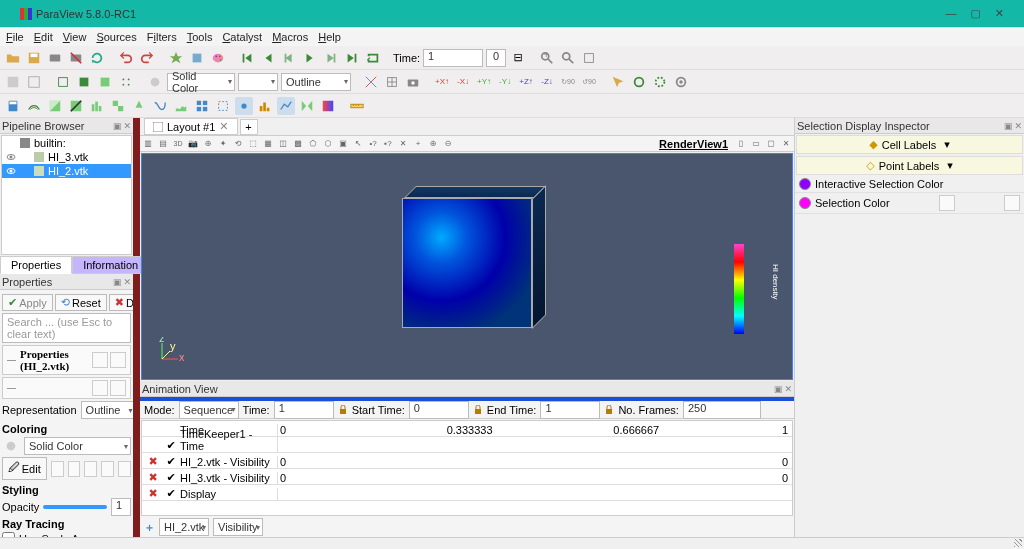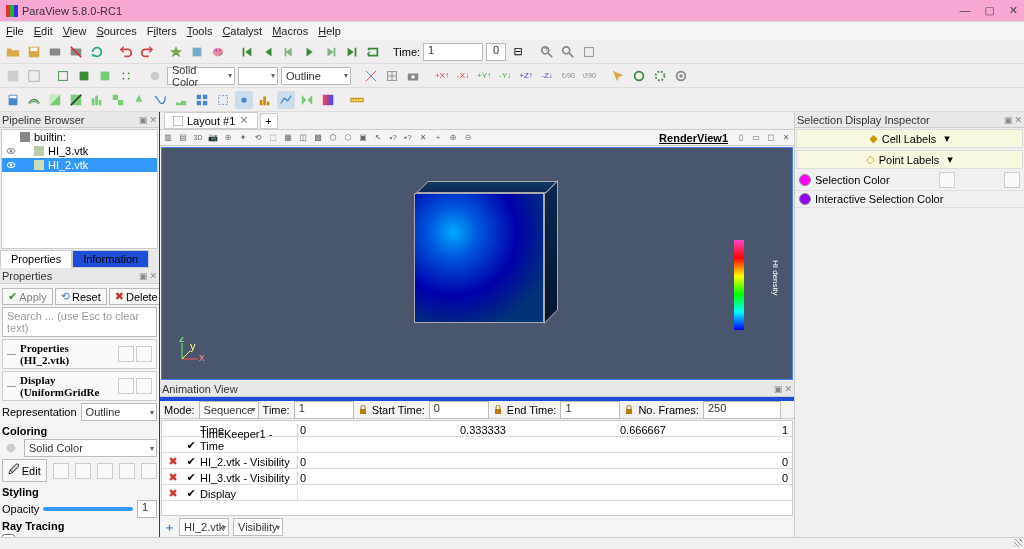--- a/index.html
+++ b/index.html
@@ -1,40 +1,40 @@
 <!DOCTYPE html>
 <html><head>
 <meta charset="utf-8">
 <style>
 * { box-sizing: border-box; margin: 0; padding: 0; font-family: "Segoe UI", Tahoma, sans-serif; font-size: 11px; }
 body { width: 1024px; height: 549px; background: #f0f0f0; display: flex; flex-direction: column; overflow: hidden; }
-.titlebar { height: 22px; background: #f9a8d4; display: flex; align-items: center; padding: 0 6px; border-bottom: 1px solid #ddd; }
+.titlebar { height: 28px; background: #14b8a6; display: flex; align-items: center; padding: 0 20px; border-bottom: 1px solid #ddd; }
 .titlebar .logo { width: 12px; height: 12px; margin-right: 4px; }
 .titlebar .title { flex: 1; color: #333; }
 .titlebar .winbtns { display: flex; gap: 14px; color: #444; }
 .menubar { height: 18px; background: #f4f4f4; display: flex; align-items: center; padding: 0 6px; gap: 10px; color: #222; }
 .menubar span u { text-decoration: underline; }
 .toolbar { height: 24px; background: #f0eeee; display: flex; align-items: center; padding: 2px 4px; gap: 3px; border-bottom: 1px solid #ddd; }
 .toolbar .sep { width: 5px; }
 .tbtn { width: 18px; height: 18px; display: inline-flex; align-items: center; justify-content: center; border-radius: 2px; }
 .tbtn svg { width: 14px; height: 14px; }
 .combo { height: 18px; border: 1px solid #bbb; background: #fff; display: inline-flex; align-items: center; padding: 0 14px 0 4px; position: relative; color: #333; }
 .combo::after { content: "▾"; position: absolute; right: 2px; font-size: 8px; color: #666; }
 .txt { height: 18px; border: 1px solid #bbb; background: #fff; padding: 0 4px; color: #333; }
 .main { flex: 1; display: flex; min-height: 0; }
-.left { width: 160px; background: #f0f0f0; display: flex; flex-direction: column; border-right: 1px solid #7f1d1d; }
+.left { width: 140px; background: #f0f0f0; display: flex; flex-direction: column; border-right: 7px solid #7f1d1d; }
 .panel-hdr { height: 16px; background: #e8e8e8; border-bottom: 1px solid #ccc; padding: 0 2px; display: flex; align-items: center; color: #333; }
 .panel-hdr .icons { margin-left: auto; display: flex; gap: 2px; }
 .panel-hdr .icons span { font-size: 9px; color: #888; }
 .tree { flex: 0 0 120px; background: #fff; border: 1px solid #ccc; margin: 1px; overflow: hidden; font-size: 11px; }
 .tree-row { display: flex; align-items: center; height: 14px; padding-left: 4px; }
 .tree-row.sel { background: #3399ff; color: #fff; }
 .eye { width: 10px; height: 10px; margin-right: 4px; }
 .tabs { height: 18px; display: flex; background: #e8e8e8; }
-.tab { padding: 2px 10px; border: 1px solid #ccc; background: #1d4ed8; }
+.tab { padding: 2px 10px; border: 1px solid #ccc; background: #c4b5fd; }
 .tab.active { background: #fff; border-bottom: 1px solid #fff; }
 .prop-body { flex: 1; background: #f4f4f4; padding: 2px; overflow-y: auto; overflow-x: hidden; }
 .btnrow { display: flex; gap: 2px; margin: 2px 0; }
 .btn { border: 1px solid #bbb; background: #f8f8f8; padding: 1px 5px; display: inline-flex; align-items: center; gap: 2px; }
 .search { width: 100%; border: 1px solid #bbb; background: #fff; padding: 2px 4px; color: #999; margin: 2px 0; }
 .section { border: 1px solid #ccc; background: #fafafa; margin: 2px 0; padding: 2px 4px; display: flex; align-items: center; }
 .section .exp { color: #666; margin-right: 4px; font-size: 9px; }
 .section .bold { font-weight: bold; font-family: Liberation Serif, serif; }
 .fieldrow { display: flex; align-items: center; margin: 2px 0; gap: 4px; }
 .fieldrow label { flex: 0 0 auto; }
@@ -507,21 +507,20 @@
       <div class="section">
         <span class="exp">—</span>
           <span class="bold">Properties (HI_2.vtk)</span>
         <span style="margin-left:auto;display:flex;gap:2px">
             <span class="iconbox"></span>
             <span class="iconbox"></span>
           </span>
       </div>
       <div class="section">
         <span class="exp">—</span>
-          <span class="bold">Display (UniformGridRe</span>
         <span style="margin-left:auto;display:flex;gap:2px">
             <span class="iconbox"></span>
             <span class="iconbox"></span>
           </span>
       </div>
       <div class="fieldrow">
         <label>Representation</label>
         <span class="combo" style="flex:1">Outline</span>
       </div>
       <div style="font-weight:bold;margin-top:4px">Coloring</div>
@@ -714,25 +713,25 @@
       <span style="color:#c90">◆</span>
         <span>Cell Labels</span>
         <span style="margin-left:4px">▾</span>
     </div>
     <div class="row expand-row">
       <span style="color:#c90">◇</span>
         <span>Point Labels</span>
         <span style="margin-left:4px">▾</span>
     </div>
     <div class="row">
+      <div class="swatch" style="background:#9000ff"></div>
+      <span>Interactive Selection Color</span>
+    </div>
+    <div class="row">
       <div class="swatch" style="background:#ff00ff"></div>
       <span>Selection Color</span>
       <span class="iconbox"></span>
       <span class="iconbox"></span>
     </div>
-    <div class="row">
-      <div class="swatch" style="background:#9000ff"></div>
-      <span>Interactive Selection Color</span>
-    </div>
   </div>
 </div>
 
 <div class="statusbar"></div>
 
 </body></html>

